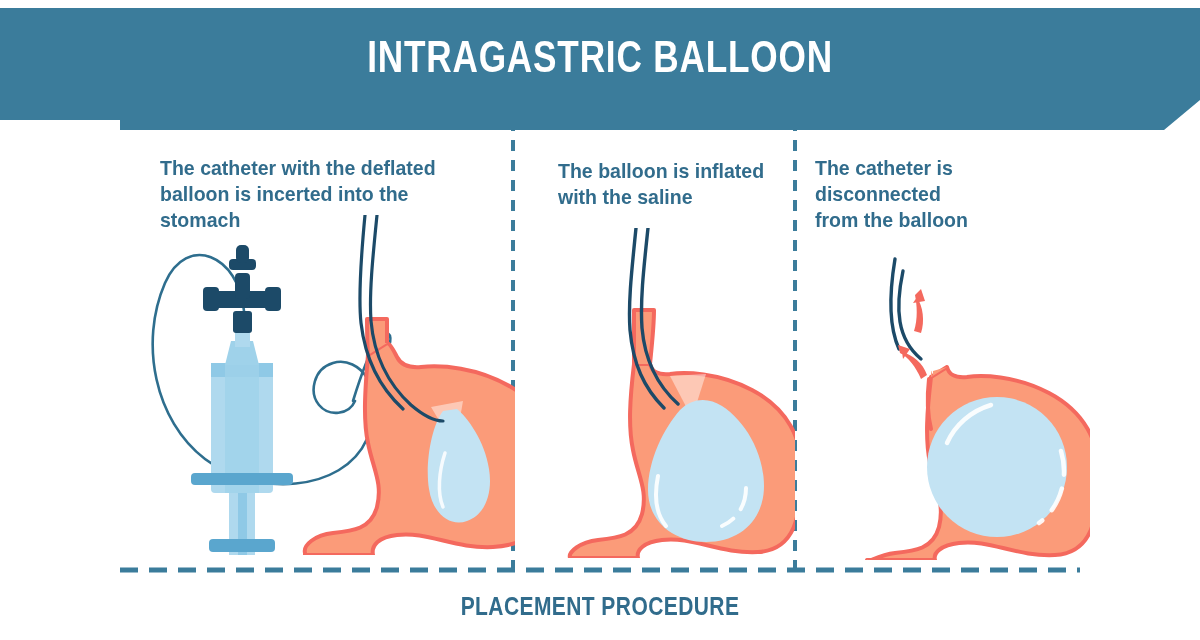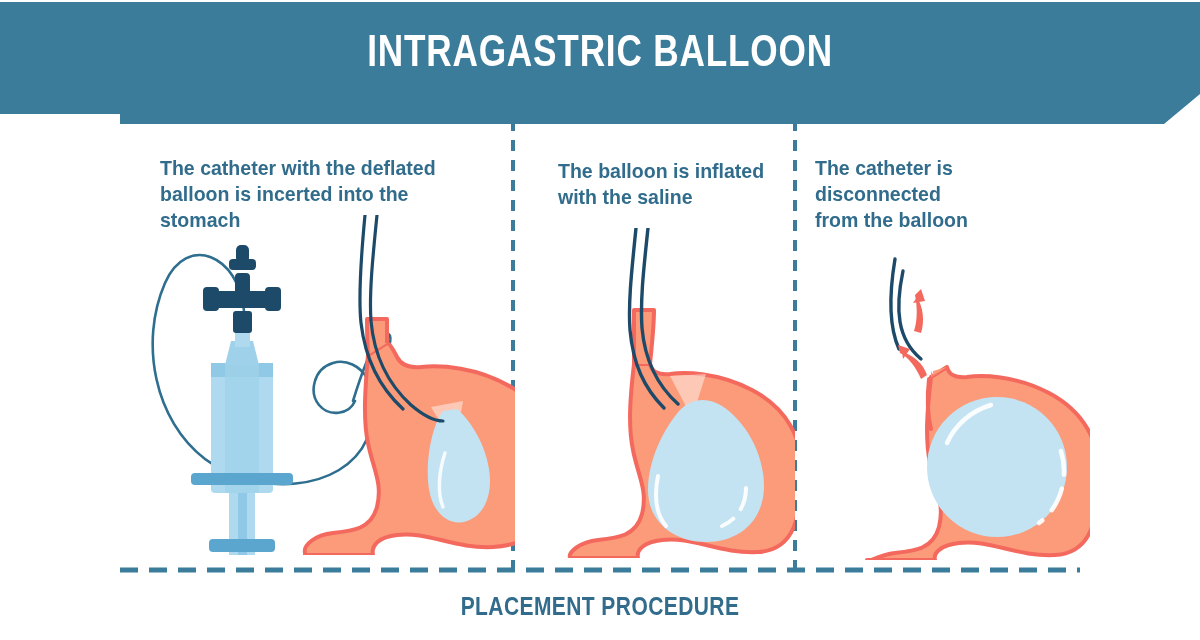--- a/index.html
+++ b/index.html
@@ -8,21 +8,21 @@
     background:#ffffff;
     font-family:"Liberation Sans", sans-serif;
     overflow:hidden;
     position:relative;
   }
   #infographic{
     position:absolute;left:0;top:0;width:1200px;height:640px;
   }
   
   .header-band{
-    position:absolute;left:0;top:2px;width:1200px;height:120px;
+    position:absolute;left:0;top:8px;width:1200px;height:120px;
   }
   .header-title{
     position:absolute;left:0;top:26px;width:1200px;
     text-align:center;
     color:#ffffff;
     font-family:"Liberation Sans Narrow","Liberation Sans",sans-serif;
     font-weight:bold;
     font-size:44px;
     letter-spacing:1px;
     transform:scaleX(0.80);

